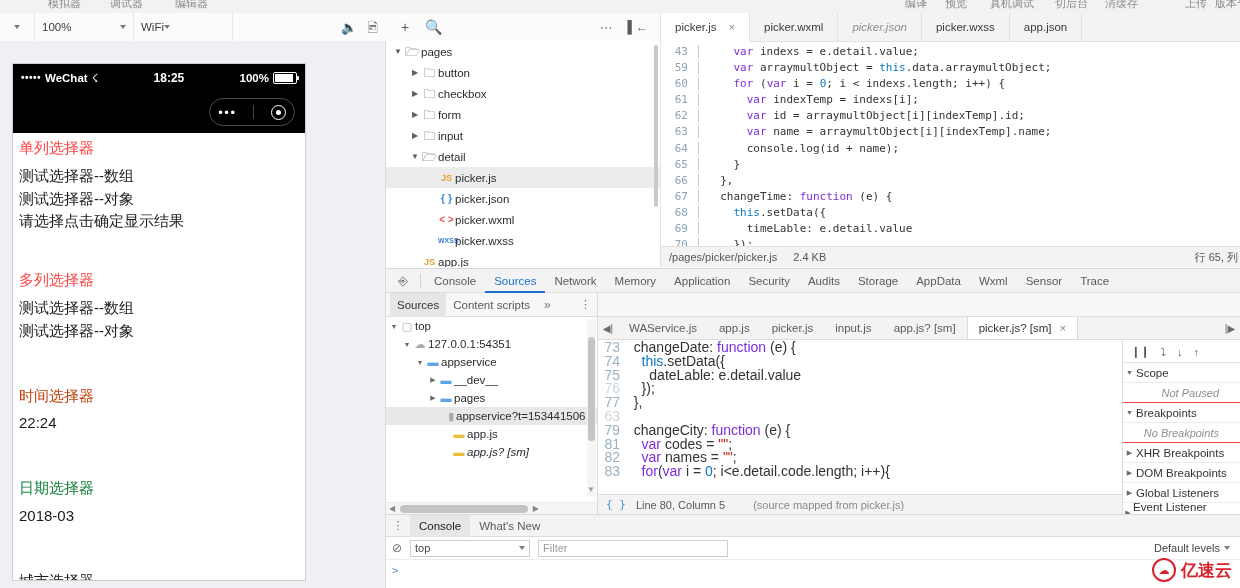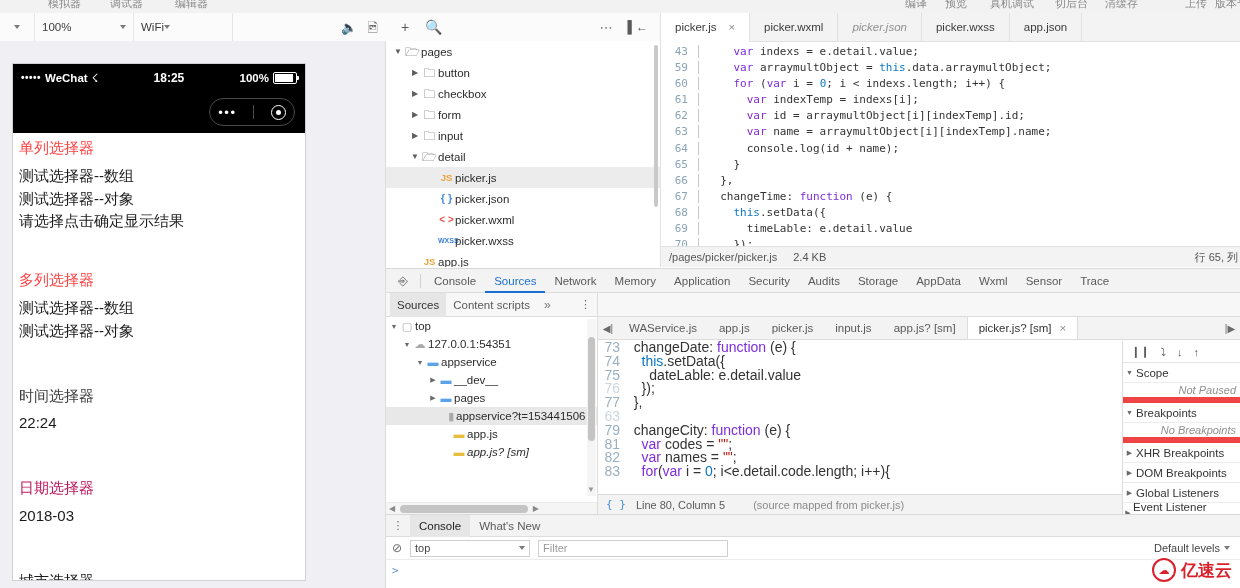--- a/index.html
+++ b/index.html
@@ -229,21 +229,21 @@
   .srcstatus .brace{color:#4a90d9;font-family:"DejaVu Sans Mono",monospace;margin-right:10px;}
   .srcstatus .sm{color:#8a8a8a;margin-left:28px;}
 
   .rightpane{
     position:absolute;right:0;top:24px;width:118px;bottom:0;border-left:1px solid #dcdcdc;
     background:#fff;box-sizing:border-box;overflow:hidden;
   }
   .rp-ctrl{height:22px;display:flex;align-items:center;gap:11px;padding-left:8px;border-bottom:1px solid #e3e3e3;color:#5a5a5a;font-size:11px;box-sizing:border-box;}
   .rp-sec{height:20px;display:flex;align-items:center;font-size:11.5px;color:#333;border-bottom:1px solid #ececec;box-sizing:border-box;}
   .rp-sec .ar{width:13px;text-align:center;color:#6a6a6a;font-size:7px;}
-  .rp-note{height:20px;display:flex;align-items:center;justify-content:flex-end;padding-right:4px;font-size:11px;color:#8f8f8f;font-style:italic;border-bottom:6px solid #ef4444;box-sizing:border-box;white-space:nowrap;}
+  .rp-note{height:20px;display:flex;align-items:center;justify-content:flex-end;padding-right:21px;font-size:11px;color:#8f8f8f;font-style:italic;border-bottom:1px solid #ef4444;box-sizing:border-box;white-space:nowrap;}
 
   
   .drawer{position:absolute;left:0;bottom:0;width:854px;height:74px;border-top:1px solid #d9d9d9;background:#fff;}
   .dw-tabs{height:22px;display:flex;align-items:center;background:#f3f3f3;border-bottom:1px solid #dcdcdc;box-sizing:border-box;}
   .dw-kebab{width:24px;text-align:center;color:#6a6a6a;font-size:11px;}
   .dw-t{font-size:11.5px;color:#5a5a5a;padding:0 9px;height:22px;line-height:22px;}
   .dw-t.active{background:#e6e6e6;color:#222;}
   .dw-bar{height:23px;display:flex;align-items:center;border-bottom:1px solid #ececec;box-sizing:border-box;padding-left:6px;gap:8px;}
   .ban{color:#6a6a6a;font-size:12px;}
   .ctx{
@@ -344,26 +344,26 @@
             <div>请选择点击确定显示结果</div>
           </div>
           <div class="sp-sm"></div>
           <div>
             <div class="grp" style="color:#ff4444">多列选择器</div>
             <div>测试选择器--数组</div>
             <div>测试选择器--对象</div>
           </div>
           <div class="sp-md"></div>
           <div>
-            <div class="grp" style="color:#404040">时间选择器</div>
+            <div class="grp" style="color:#c2410c">时间选择器</div>
             <div>22:24</div>
           </div>
           <div class="sp-md"></div>
           <div>
-            <div class="grp" style="color:#be185d">日期选择器</div>
+            <div class="grp" style="color:#15803d">日期选择器</div>
             <div>2018-03</div>
           </div>
           <div class="sp-md"></div>
           <div>
             <div class="grp" style="color:#1b1b1b">城市选择器</div>
           </div>
         </div>
     </div>
   </div>
 

